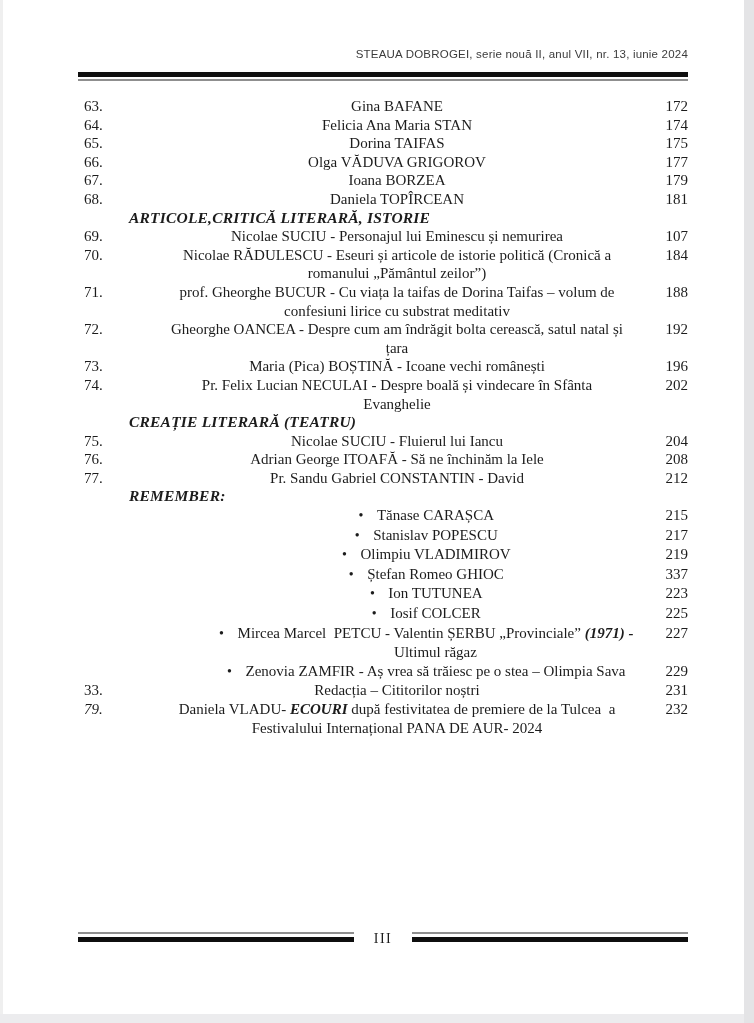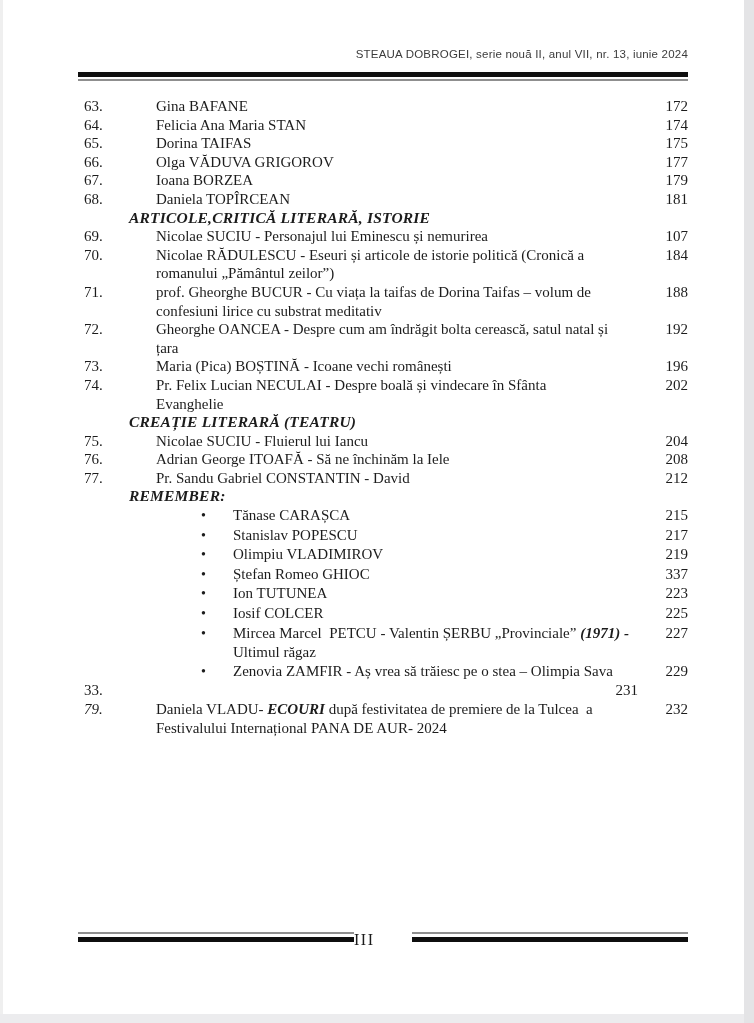--- a/index.html
+++ b/index.html
@@ -33,37 +33,37 @@
   .toc { position:absolute; left:74px; right:66px; top:97px; font-size:15px; line-height:18.6px; }
   .row { display:grid; grid-template-columns:82px 1fr 50px; }
   .row.section {
     display:block; padding-left:55px;
     font-weight:bold; font-style:italic; font-size:15.5px;
     letter-spacing:0.2px;
   }
   .num { padding-left:10px; }
   .num.it { font-style:italic; }
   .txt { min-width:0; }
-  .line { white-space:pre; }
+  .line { white-space:pre;text-align:center; }
   .dot { display:inline-block; width:32px; margin-left:45px; font-size:14px; }
   .b-cont { padding-left:77px; }
   .pg { text-align:right; }
   .bi { font-weight:bold; font-style:italic;font-family:Liberation Serif, serif; }
 
   
   .footer {
     position:absolute; left:78px; right:66px; top:930px;
     display:flex; align-items:flex-start;
   }
   .f-rule { flex:1; margin-top:2px; }
   .f-thin  { height:2px; background:#8f8f8f; margin-bottom:3px; }
   .f-thick { height:5px; background:#0f0f0f; }
   .f-label {
-    width:58px; text-align:left;
-    font-size:16px; letter-spacing:1.5px;
+    width:58px; text-align:center;
+    font-size:14px; letter-spacing:1.5px;
     transform:translateY(1px);
   }
 </style>
 </head>
 <body>
 
 <div class="page">
 
   <div class="journal-line">STEAUA DOBROGEI, serie nouă II, anul VII, nr. 13, iunie 2024</div>
 
@@ -238,20 +238,23 @@
       </div>
       <div class="row bullet">
         <div class="num"></div>
         <div class="txt">
           <div class="line"><span class="dot">•</span><span>Zenovia ZAMFIR - Aș vrea să trăiesc pe o stea – Olimpia Sava</span></div>
         </div>
         <div class="pg">229</div>
       </div>
       <div class="row entry">
         <div class="num">33.</div>
+        <div class="txt">
+          <div class="line"><span>Redacția – Cititorilor noștri</span></div>
+        </div>
         <div class="pg">231</div>
       </div>
       <div class="row entry">
         <div class="num it">79.</div>
         <div class="txt">
           <div class="line"><span>Daniela VLADU- </span><span class="bi">ECOURI</span><span> după festivitatea de premiere de la Tulcea  a</span></div>
           <div class="line"><span>Festivalului Internațional PANA DE AUR- 2024</span></div>
         </div>
         <div class="pg">232</div>
       </div>

